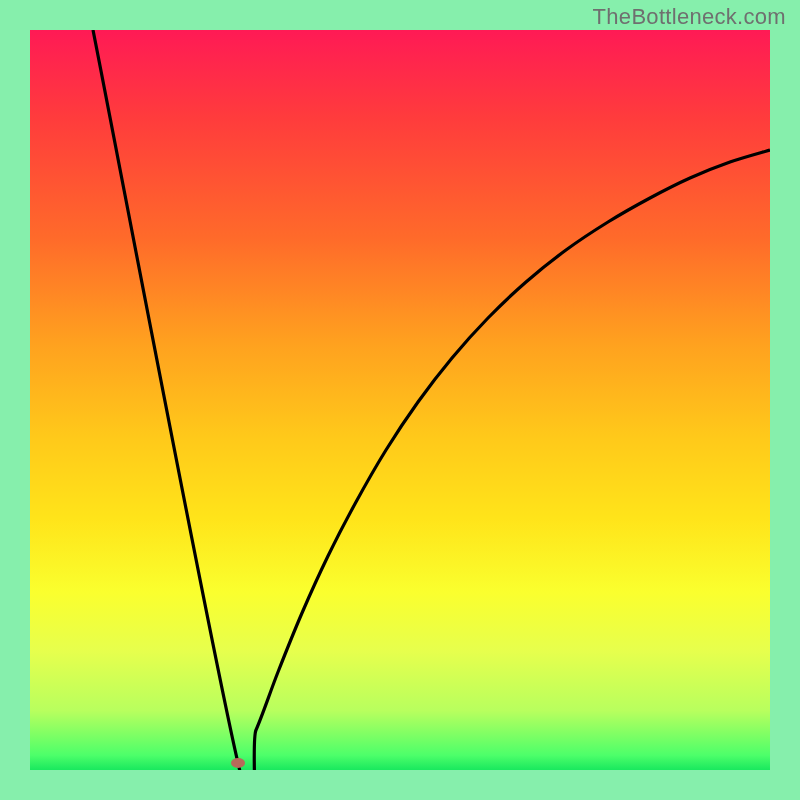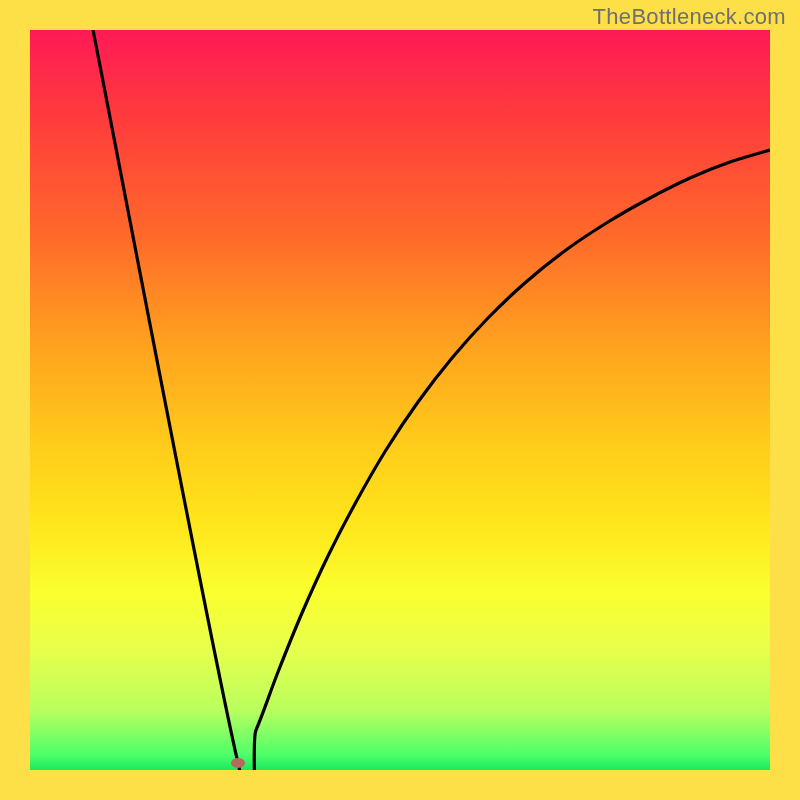--- a/index.html
+++ b/index.html
@@ -8,21 +8,21 @@
     width: 800px;
     height: 800px;
     background: #000;
     overflow: hidden;
     font-family: Arial, Helvetica, sans-serif;
   }
   .frame {
     position: relative;
     width: 800px;
     height: 800px;
-    background: #fde047;
+    background: #86efac;
   }
   .plot-area {
     position: absolute;
     left: 30px;
     top: 30px;
     width: 740px;
     height: 740px;
     background: linear-gradient(
       to bottom,
       #ff1a55 0%,

